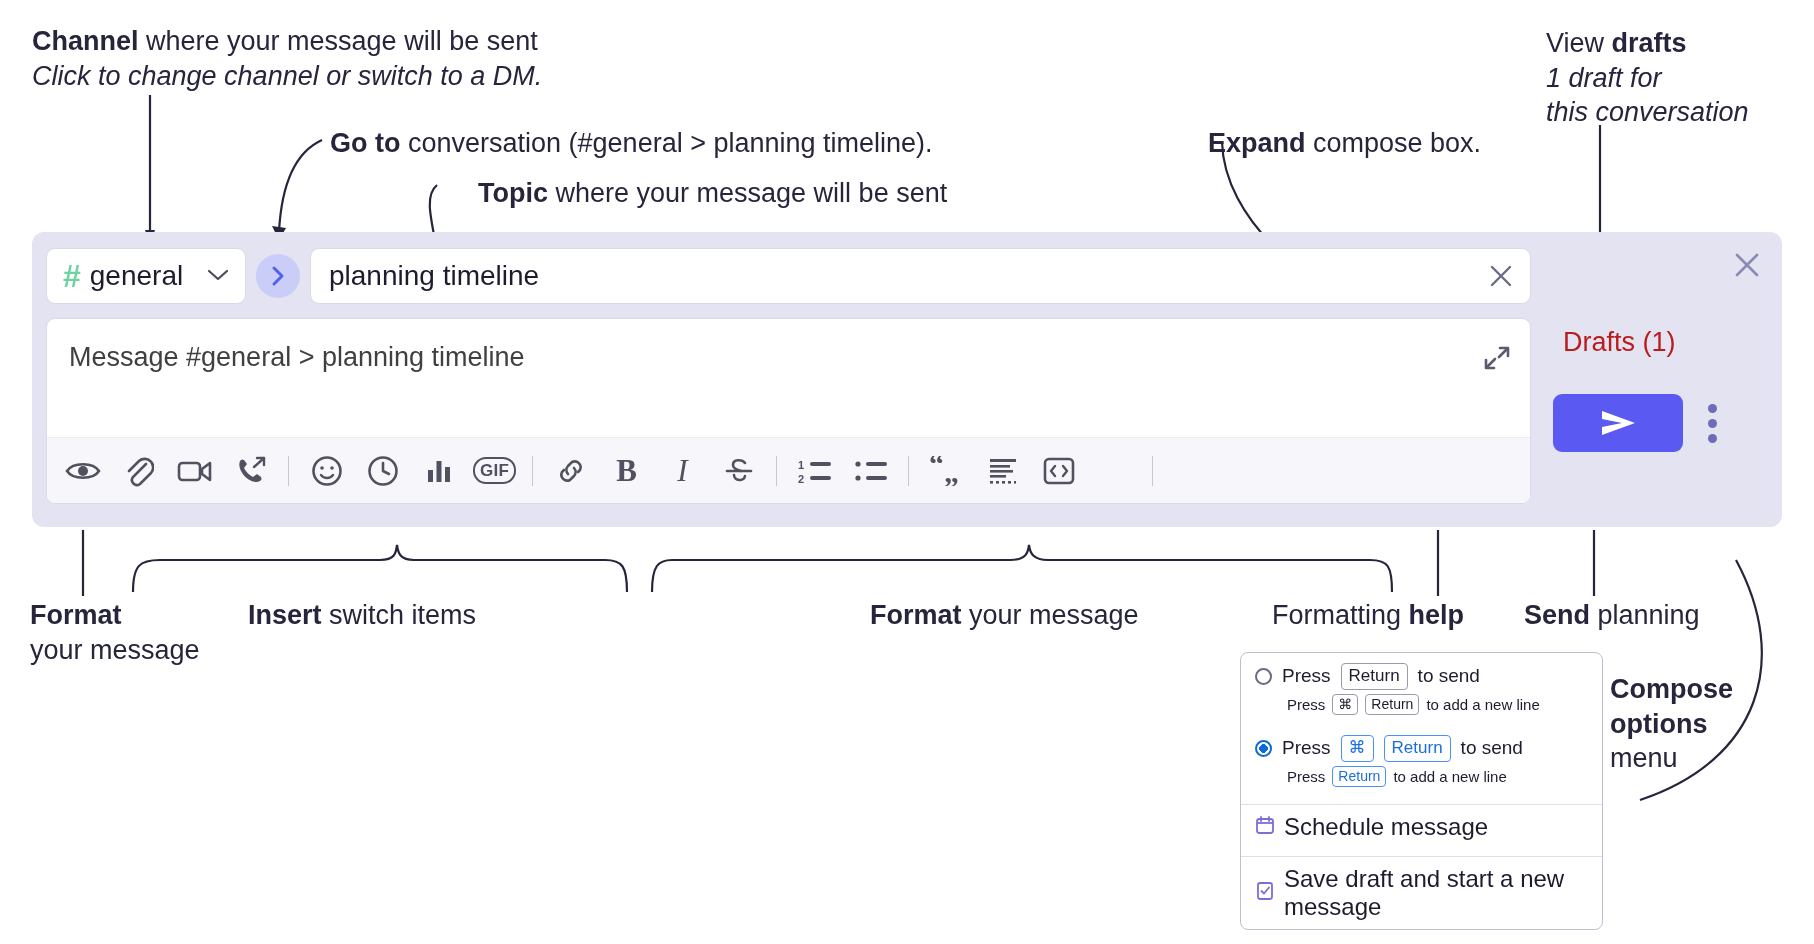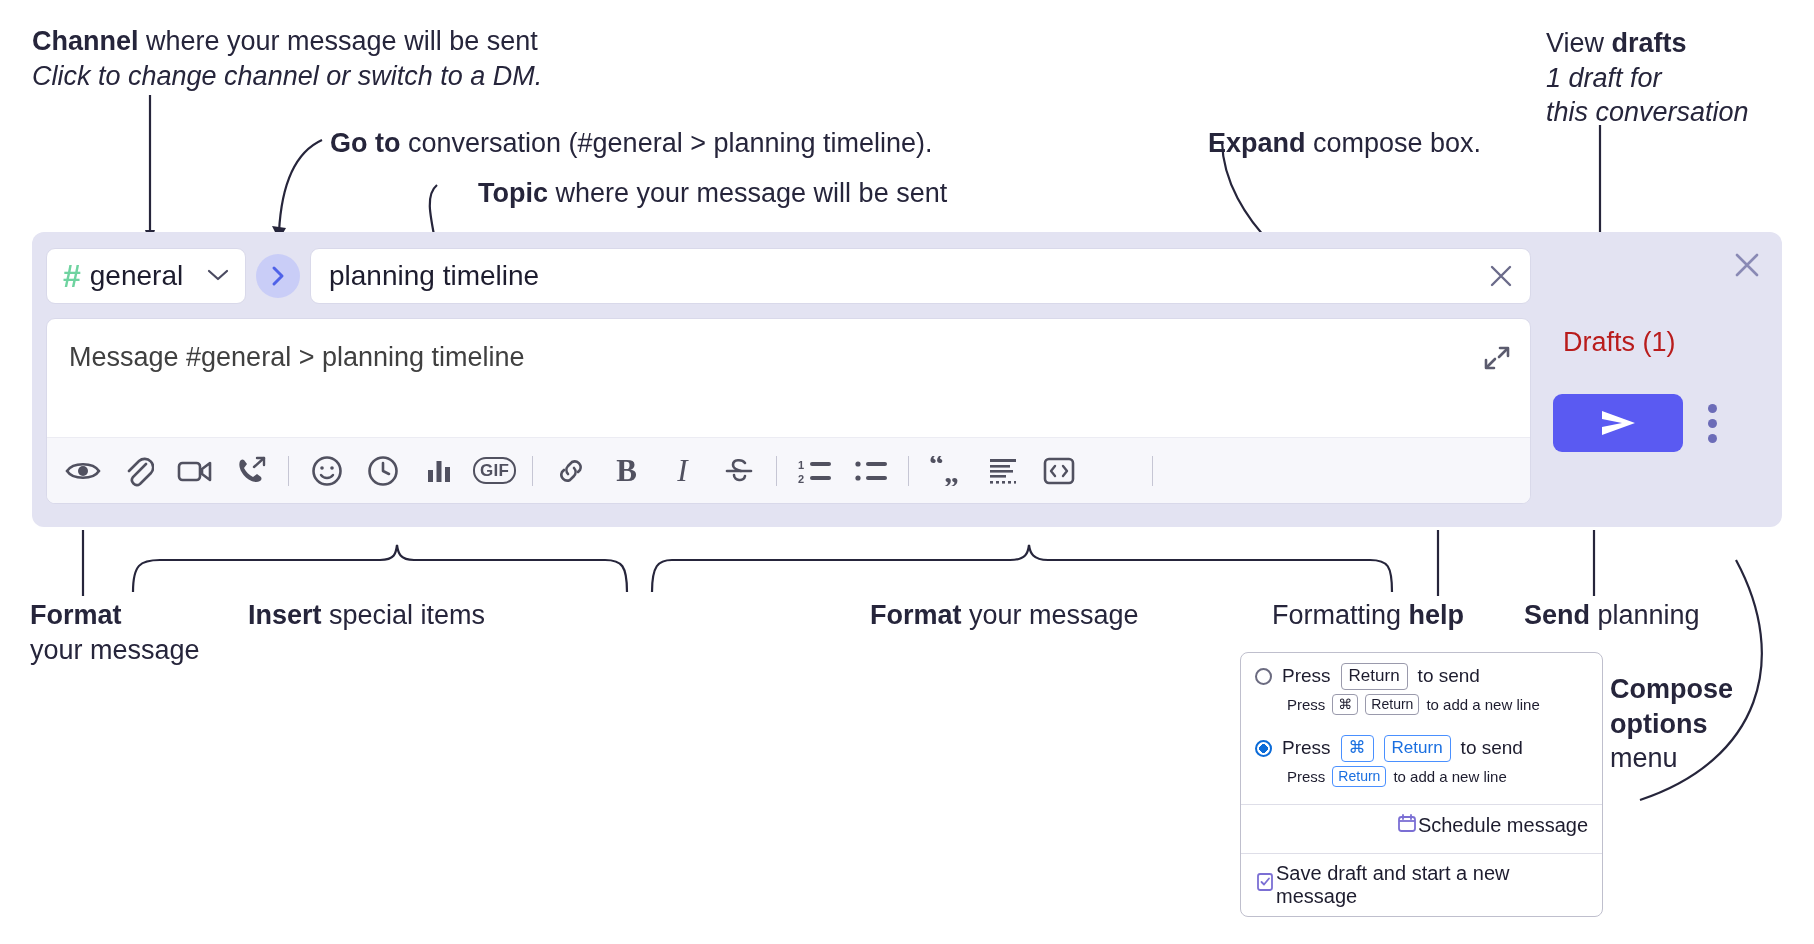--- a/index.html
+++ b/index.html
@@ -123,21 +123,21 @@
   .opt-sub { padding: 0 14px 10px 46px; display: flex; align-items: center; gap: 7px; font-size: 15px; }
   .radio { width: 17px; height: 17px; border-radius: 50%; border: 2px solid #6b6b80; flex: 0 0 auto; }
   .radio.on { border-color: #0b6bd8; background: radial-gradient(circle, #0b6bd8 0 45%, #fff 46% 100%); }
   .key {
     border: 1px solid #9a9aac; border-radius: 4px; padding: 1px 7px;
     font-size: 17px; background: #fff; line-height: 1.35; display: inline-block;
   }
   .key.sm { font-size: 14px; padding: 0px 5px; }
   .key.blue { border-color: #4a90ff; color: #1a6fe0; }
   .divider { height: 1px; background: #dedee8; margin: 7px 0 0 0; }
-  .mi { display: flex; align-items: center; gap: 1px; padding: 8px 14px; font-size: 20px; justify-content: flex-end; }
+  .mi { display: flex; align-items: center; gap: 9px; padding: 8px 14px; font-size: 24px; }
   .mi svg { flex: 0 0 auto; }
 
   
 </style>
 </head>
 <body>
 
 <div id="root">
 
   <svg id="lines" viewBox="0 0 1814 944">
@@ -196,21 +196,21 @@
     <div><i>1 draft for</i></div>
     <div><i>this conversation</i></div>
   </div>
 
   <div class="anno a-lg" style="left:30px; top:598px;">
     <div><b>Format</b></div>
     <div><span>your message</span></div>
   </div>
 
   <div class="anno a-lg" style="left:248px; top:598px;">
-    <b>Insert</b><span> special items</span>
+    <b>Insert</b><span> switch items</span>
   </div>
 
   <div class="anno a-lg" style="left:870px; top:598px;">
     <b>Format</b><span> your message</span>
   </div>
 
   <div class="anno a-lg" style="left:1272px; top:598px;">
     <span>Formatting </span><b>help</b>
   </div>
 

